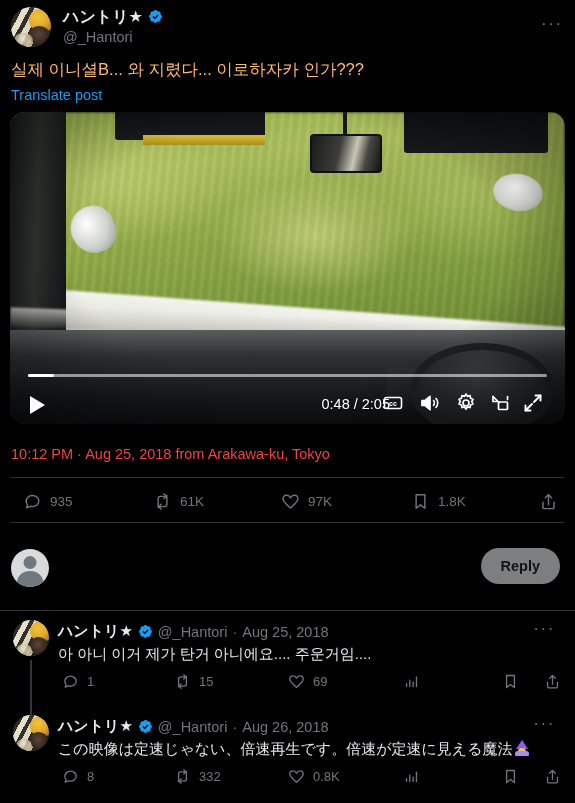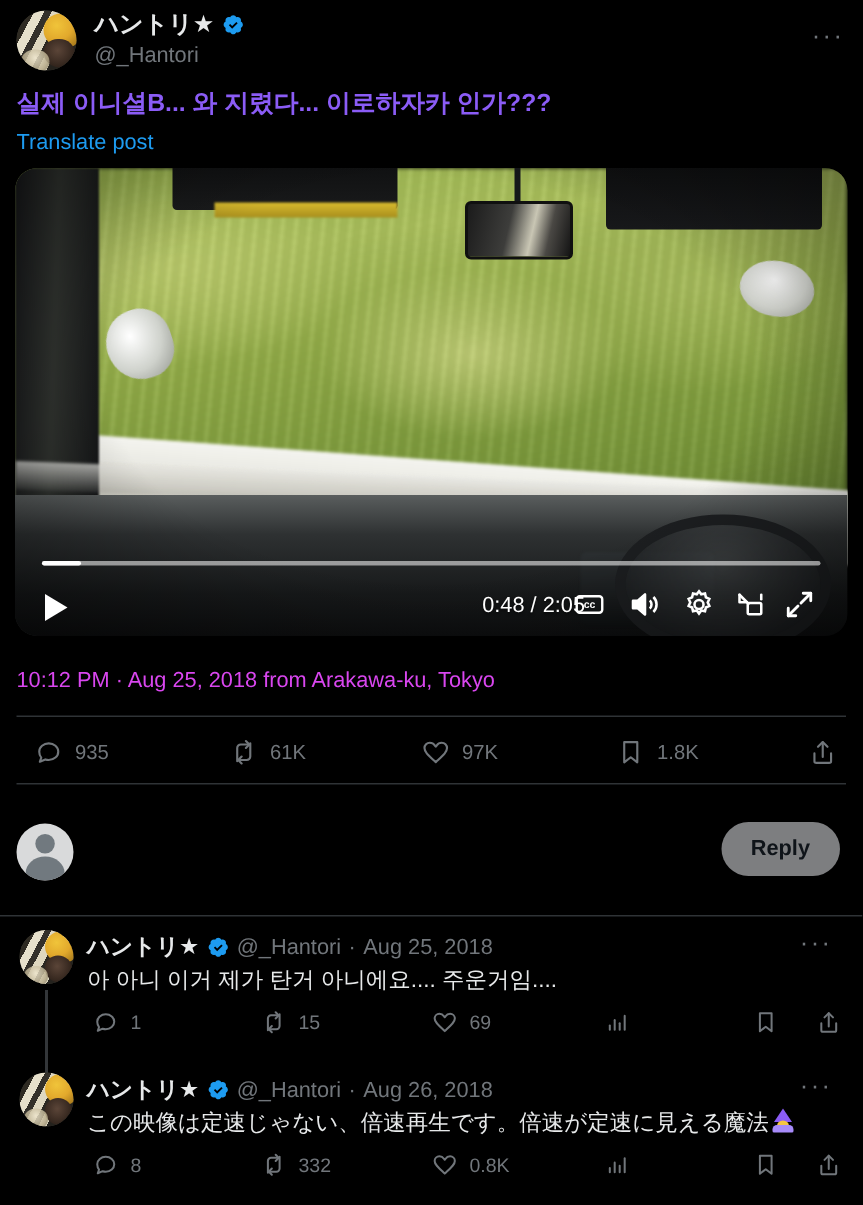--- a/index.html
+++ b/index.html
@@ -56,21 +56,21 @@
   .hdr-names { margin-left:12px; display:flex; flex-direction:column; justify-content:center; padding-top:1px; }
   .name-row { display:flex; align-items:center; gap:5px; }
   .disp-name { font-size:16px; font-weight:700; color:#e7e9ea; line-height:19px; letter-spacing:0; }
   .verified { width:15px; height:15px; display:block; }
   .handle { font-size:14.5px; color:#71767b; line-height:18px; margin-top:2px; }
   .more-btn { position:absolute; right:0; top:7px; width:26px; height:22px;
     color:#71767b; font-size:17px; letter-spacing:1.6px; line-height:22px; text-align:center; }
 
   
   .post-text { position:absolute; left:11px; top:59px; right:12px;
-    font-size:16.5px; line-height:21px; color:#8b5cf6; font-weight:700; }
+    font-size:16.5px; line-height:21px; color:#fdba74; font-weight:400; }
   .translate-link { position:absolute; left:11px; top:86px; font-size:14.5px; color:#1d9bf0; line-height:18px; }
 
   
   .video-wrap { position:absolute; left:10px; top:112px; width:555px; height:312px;
     border-radius:15px; overflow:hidden; background:#000; }
   .vid-scene { position:absolute; inset:0; }
   .sky-green { position:absolute; left:0; top:0; width:100%; height:72%;
     background:
       radial-gradient(ellipse 30% 40% at 20% 30%, rgba(190,205,110,.85) 0%, rgba(150,170,80,0) 70%),
       radial-gradient(ellipse 26% 36% at 55% 55%, rgba(205,215,130,.8) 0%, rgba(150,170,80,0) 70%),
@@ -136,21 +136,21 @@
   .vctrl { position:absolute; bottom:9px; width:24px; height:24px; color:#fff; }
   .vctrl svg { width:100%; height:100%; display:block; }
   .cc-ic { right:140px; }
   .vol-ic { right:103px; }
   .gear-ic { right:67px; }
   .pip-ic { right:33px; }
   .fs-ic { right:0px; }
   .ctrl-right { position:absolute; right:20px; bottom:0; width:185px; height:42px; }
 
   
-  .meta-line { position:absolute; left:11px; top:445px; font-size:14.5px; color:#d946ef; line-height:19px; }
+  .meta-line { position:absolute; left:11px; top:445px; font-size:14.5px; color:#ef4444; line-height:19px; }
   .div1 { position:absolute; left:11px; right:11px; top:477px; height:1px; background:#2f3336; }
   .stats-row { position:absolute; left:11px; right:11px; top:489px; height:30px; }
   .stat { position:absolute; display:flex; align-items:center; gap:8px; color:#71767b; font-size:13.5px; }
   .stat svg { width:19px; height:19px; display:block; }
   .s-reply { left:12px; top:3px; }
   .s-rt { left:142px; top:3px; }
   .s-like { left:270px; top:3px; }
   .s-bm { left:400px; top:3px; }
   .s-share { right:6px; top:3px; }
   .div2 { position:absolute; left:11px; right:11px; top:522px; height:1px; background:#2f3336; }

